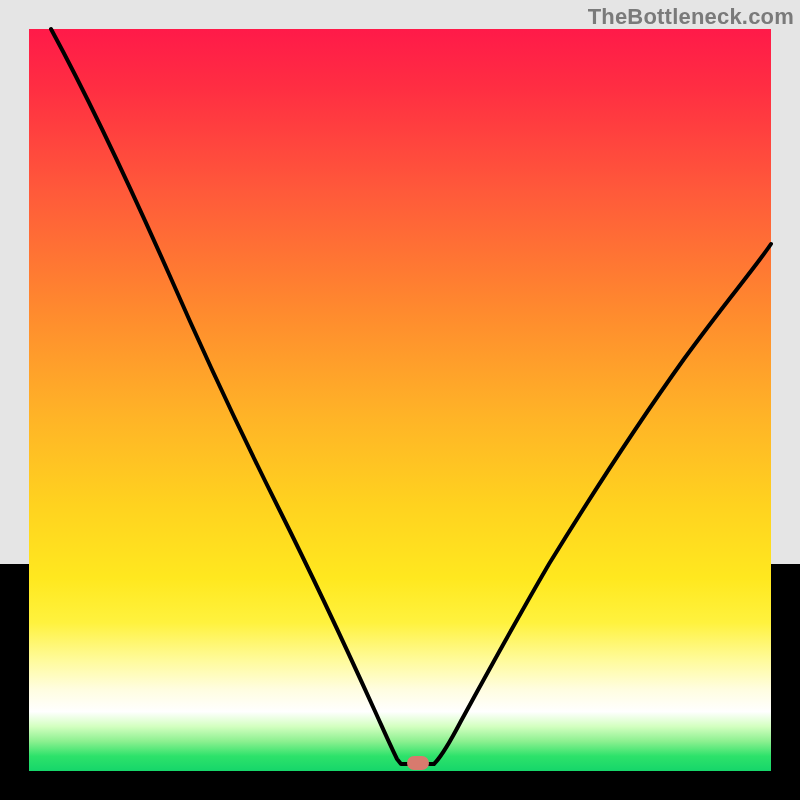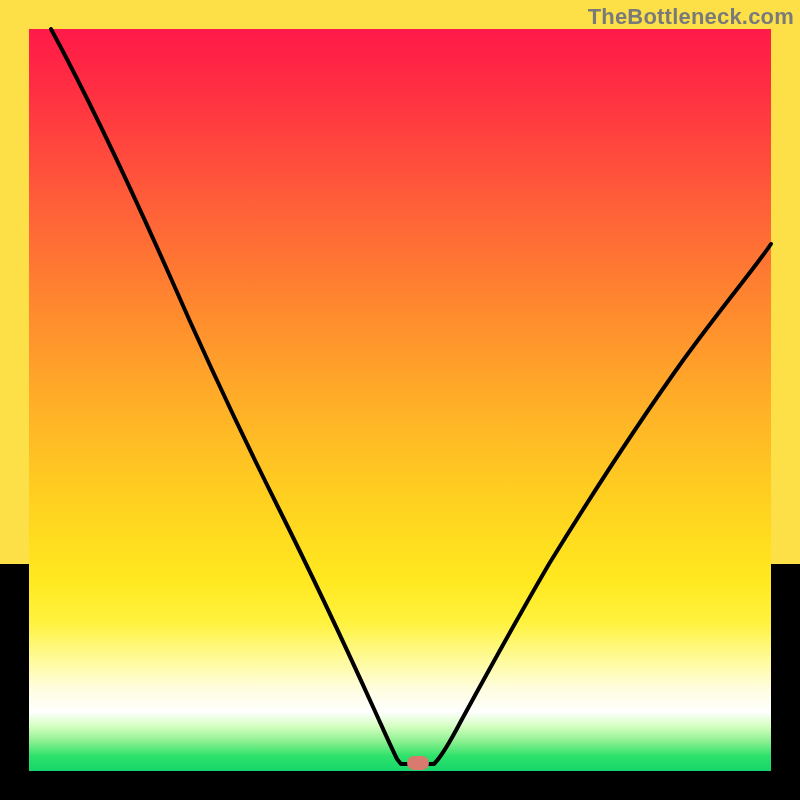--- a/index.html
+++ b/index.html
@@ -8,21 +8,21 @@
     width: 800px;
     height: 800px;
     background: #000;
     overflow: hidden;
     font-family: Arial, Helvetica, sans-serif;
   }
   .frame {
     position: relative;
     width: 800px;
     height: 564px;
-    background: #fde047;
+    background: #e5e5e5;
   }
   .plot-area {
     position: absolute;
     left: 29px;
     top: 29px;
     width: 742px;
     height: 742px;
     
     background:
       linear-gradient(to bottom,

